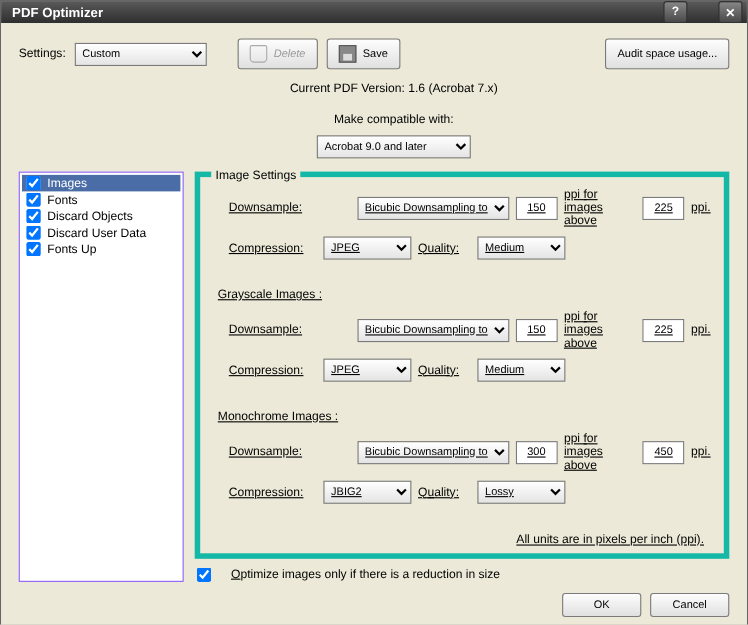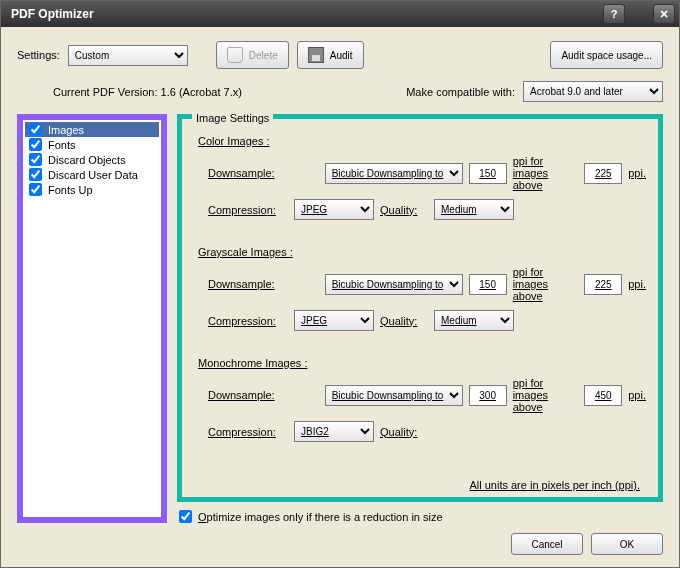--- a/index.html
+++ b/index.html
@@ -8,44 +8,44 @@
 .titlebar { height: 26px; background: linear-gradient(#5a5a5a,#2e2e2e); color: #fff; display: flex; align-items: center; padding: 0 4px 0 10px; font-weight: bold; font-size: 12px; gap: 24px; }
 .titlebar .spacer { flex: 1; }
 .tb-btn { width: 22px; height: 20px; background: linear-gradient(#868686,#4a4a4a); border: 1px solid #333; border-radius: 3px; margin-left: 4px; display: flex; align-items: center; justify-content: center; color: #fff; font-size: 11px; cursor: pointer; }
 .body { flex: 1; padding: 14px 16px 12px 16px; display: flex; flex-direction: column; background: #ece9d8; }
 .toprow { display: flex; align-items: center; gap: 8px; }
 .toprow .lbl { width: auto; }
 .select, .input, .btn { border: 1px solid #7a7a7a; background: #fff; font-family: inherit; font-size: 10px; height: 21px; }
 .select { padding: 1px 2px; background: linear-gradient(#fff,#e4e4e4); }
 .btn { background: linear-gradient(#fdfdfd,#e0e0e0); padding: 2px 10px; border-radius: 3px; cursor: pointer; display: inline-flex; align-items: center; gap: 6px; height: 28px; }
 .btn.small { height: 22px; padding: 2px 12px; }
-.btn[disabled] { color: #999; }
+.btn[disabled] { color: #999; font-style: italic; }
 .floppy { width: 16px; height: 16px; border: 1px solid #555; background: #888; position: relative; }
 .floppy::after { content: ""; position: absolute; bottom: 1px; left: 3px; right: 3px; height: 6px; background: #ddd; }
 .trash { width: 16px; height: 16px; border: 1px solid #aaa; border-radius: 2px 2px 4px 4px; position: relative; }
 .toprow .grow { flex: 1; }
-.versionrow { display: flex; align-items: center; padding: 12px 0 12px 36px; gap: 8px; }
+.versionrow { display: flex; align-items: center; padding: 12px 0 12px 36px; gap: 8px; flex-direction: column; }
 .versionrow .grow { flex: 1; }
 .mainrow { flex: 1; display: flex; gap: 10px; min-height: 0; }
-.sidebar { width: 150px; background: #fff; border: 6px solid #8b5cf6; padding: 2px; overflow-y: auto; }
+.sidebar { width: 150px; background: #fff; border: 1px solid #8b5cf6; padding: 2px; overflow-y: auto; }
 .side-item { display: flex; align-items: center; gap: 6px; padding: 1px 4px; cursor: pointer; }
 .side-item.selected { background: #4a6da7; color: #fff; }
 .chk { width: 13px; height: 13px; }
 .rightcol { flex: 1; display: flex; flex-direction: column; gap: 8px; min-width: 0; }
 .fieldset { border: 5px solid #14b8a6; padding: 10px 12px 6px 12px; position: relative; flex: 1; display: flex; flex-direction: column; text-decoration: underline; }
 .fieldset > .legend { position: absolute; top: -7px; left: 10px; background: #ece9d8; padding: 0 4px; }
 .section-title { margin: 6px 0 8px 4px; }
 .row { display: flex; align-items: center; gap: 6px; margin-bottom: 8px; padding-left: 14px; }
 .row .lbl { width: 80px; text-align: left; }
 .row .lbl2 { width: 48px; }
 .ppi-input { width: 38px; text-align: center; }
 .sel-wide { width: 146px; margin-left: 44px; }
 .sel-med { width: 80px; }
 .note { text-align: right; padding: 4px 6px 0 0; margin-top: 15px; }
-.optrow { display: flex; align-items: center; gap: 6px; padding-left: 2px; }
+.optrow { display: flex; align-items: flex-start; gap: 18px; padding-left: 2px; }
 .footer { display: flex; justify-content: flex-end; gap: 8px; padding-top: 10px; }
 .und { text-decoration: underline; }
 </style>
 </head>
 <body>
 
 <div class="window">
   <div class="titlebar">
     <span>PDF Optimizer</span>
     <span class="spacer"></span>
@@ -60,21 +60,21 @@
       <select class="select" style="width:120px">
         <option>Custom</option>
       </select>
       <span style="width:12px"></span>
       <button class="btn" disabled="">
         <span class="trash"></span>
         <span>Delete</span>
       </button>
       <button class="btn">
         <span class="floppy"></span>
-        <span>Audit</span>
+        <span>Save</span>
       </button>
       <span class="grow"></span>
       <button class="btn">Audit space usage...</button>
     </div>
 
     <div class="versionrow">
       <span>Current PDF Version: 1.6 (Acrobat 7.x)</span>
       <span class="grow"></span>
       <span>Make compatible with:</span>
       <select class="select" style="width:140px">
@@ -103,21 +103,20 @@
         <div class="side-item">
           <input type="checkbox" class="chk" checked="" style="">
           <span>Fonts Up</span>
         </div>
       </div>
 
       <div class="rightcol">
         <div class="fieldset">
           <span class="legend">Image Settings</span>
 
-          <div class="section-title">Color Images :</div>
           <div class="row">
             <span class="lbl">Downsample:</span>
             <select class="select sel-wide"><option>Bicubic Downsampling to</option></select>
             <input class="input ppi-input" value="150" style="">
             <span><span>ppi </span><span class="und">f</span><span>or images above</span></span>
             <input class="input ppi-input" value="225" style="">
             <span>ppi.</span>
           </div>
           <div class="row">
             <span class="lbl">Compression:</span>
@@ -150,32 +149,33 @@
             <select class="select sel-wide"><option>Bicubic Downsampling to</option></select>
             <input class="input ppi-input" value="300" style="">
             <span><span>ppi </span><span class="und">f</span><span>or images above</span></span>
             <input class="input ppi-input" value="450" style="">
             <span>ppi.</span>
           </div>
           <div class="row">
             <span class="lbl">Compression:</span>
             <select class="select sel-med"><option>JBIG2</option></select>
             <span class="lbl2">Q<span class="und">u</span>ality:</span>
+            <select class="select sel-med"><option>Lossy</option></select>
           </div>
 
           <div style="flex:1"></div>
           <div class="note">All units are in pixels per inch (ppi).</div>
         </div>
 
         <div class="optrow">
           <input type="checkbox" class="chk" checked="" style="">
           <span><span class="und">O</span><span>ptimize images only if there is a reduction in size</span></span>
         </div>
       </div>
     </div>
 
     <div class="footer">
+      <button class="btn small" style="width:72px;justify-content:center">OK</button>
       <button class="btn small" style="width:72px;justify-content:center">Cancel</button>
-      <button class="btn small" style="width:72px;justify-content:center">OK</button>
     </div>
 
   </div>
 </div>
 
 </body></html>

